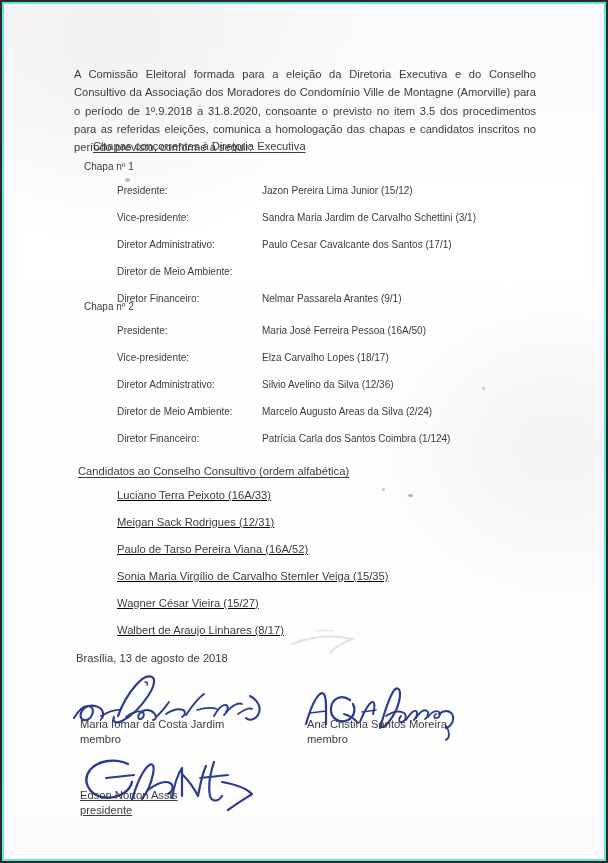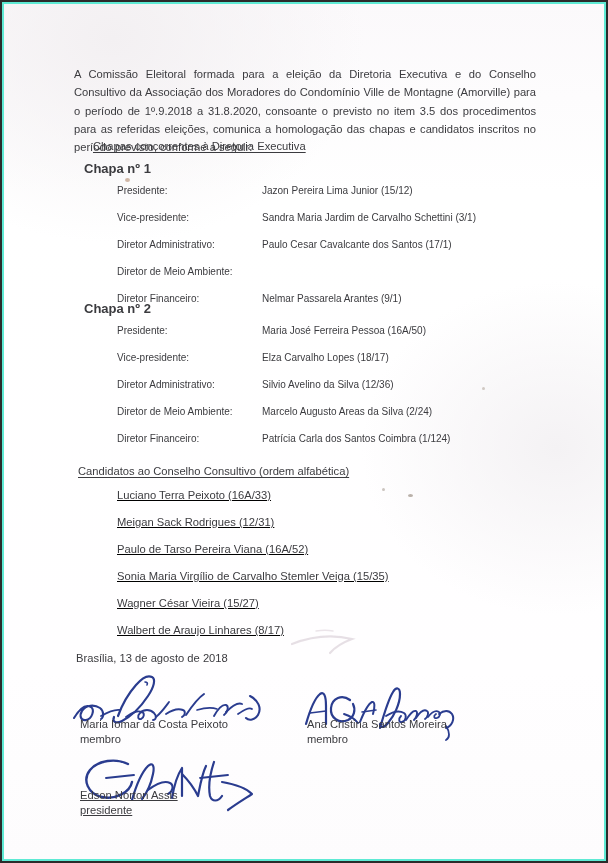--- a/index.html
+++ b/index.html
@@ -60,23 +60,22 @@
     color: #3b3b3f;
     text-decoration: underline;
     text-underline-offset: 2px;
   }
   .heading-chapas { left: 89px; top: 136px; text-align: right; }
   .heading-conselho { left: 74px; top: 461px; }
 
   .chapa-title {
     position: absolute;
     left: 80px;
-    font-size: 13px;
-    color: #3b3b3f;
-    font-weight: bold;
+    font-size: 10px;
+    color: #3b3b3f;
   }
   .chapa1-title { top: 157px; }
   .chapa2-title { top: 297px; }
 
   
   .roster {
     position: absolute;
     left: 113px;
     width: 420px;
   }
@@ -296,21 +295,21 @@
           <path d="M96 42 C98 30, 102 18, 106 12 L106 40" stroke-width="2.2"></path>
           <path d="M106 18 C112 24, 118 32, 122 40 C124 30, 126 18, 130 10" stroke-width="2.2"></path>
           <path d="M138 6 C134 18, 132 30, 134 40 C136 46, 142 46, 146 40" stroke-width="2.2"></path>
           <path d="M124 22 L152 19" stroke-width="1.8"></path>
           <path d="M146 26 C158 28, 170 32, 176 38 C170 42, 160 48, 152 54" stroke-width="2.2"></path>
         </g>
       </svg>
     </div>
 
     <div class="sig-block sig-left">
-      <div class="sig-name">Maria Iomar da Costa Peixoto</div>
+      <div class="sig-name">Maria Iomar da Costa Jardim</div>
       <div class="sig-role">membro</div>
     </div>
 
     <div class="sig-block sig-right">
       <div class="sig-name">Ana Cristina Santos Moreira</div>
       <div class="sig-role">membro</div>
     </div>
 
     <div class="sig-block sig-bottom">
       <div class="sig-name">Edson Norton Assis</div>

